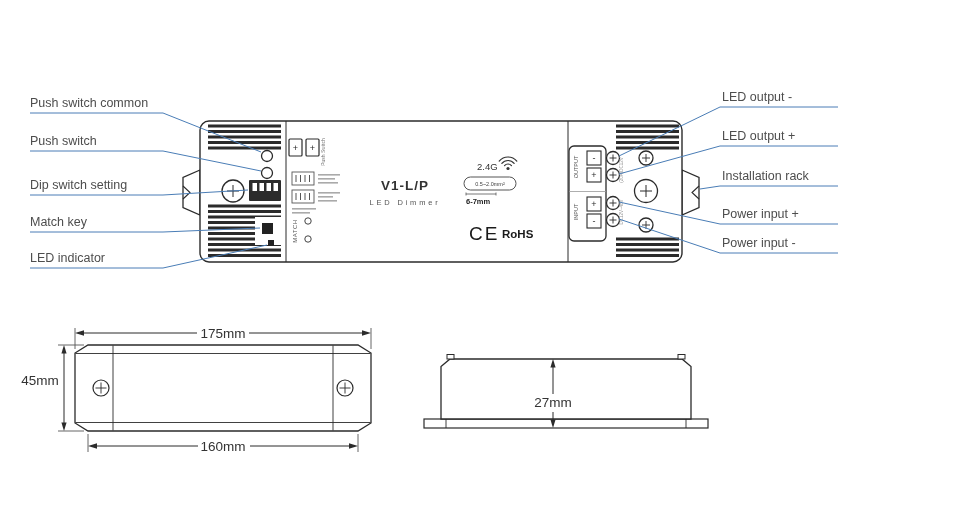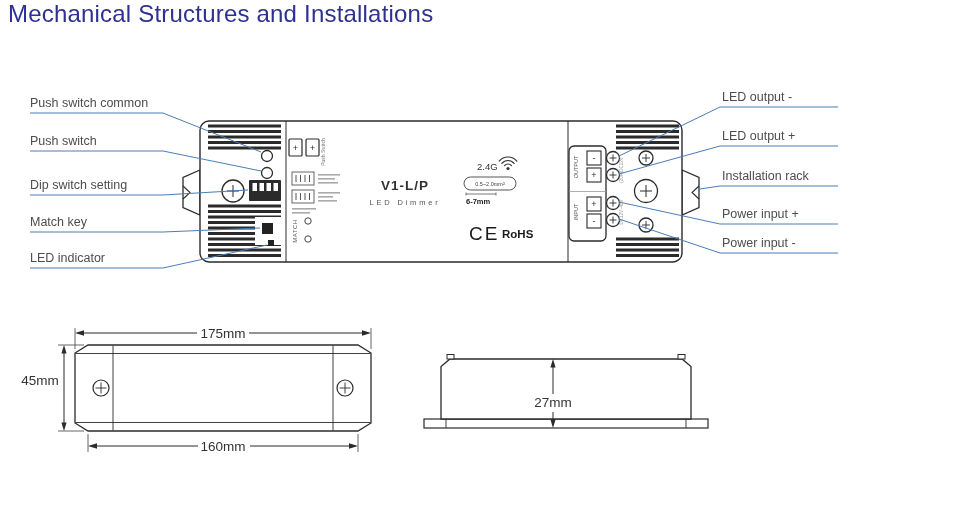--- a/index.html
+++ b/index.html
@@ -10,21 +10,20 @@
   svg{position:absolute;left:0;top:0;font-family:"Liberation Sans",sans-serif;}
   .callout-text{font-size:12.5px;fill:#4d4d4d;}
   .dim-text{font-size:13.5px;fill:#333;}
   .ink{stroke:#2b2b2b;fill:none;}
   .blue{stroke:#4a7db6;fill:none;stroke-width:1;}
 </style>
 </head>
 <body>
 
 <div class="page">
-  <h1 class="title">Mechanical Structures and Installations</h1>
 
   <svg width="972" height="520" viewBox="0 0 972 520">
 
     <g>
 
       <g>
         <polygon points="200,170 183,177.5 183,207.5 200,215" fill="#fff" stroke="#2b2b2b" stroke-width="1.3"></polygon>
         <path d="M183,186 L190,192.5 L183,199" class="ink" stroke-width="1.1"></path>
       </g>
       <g>

